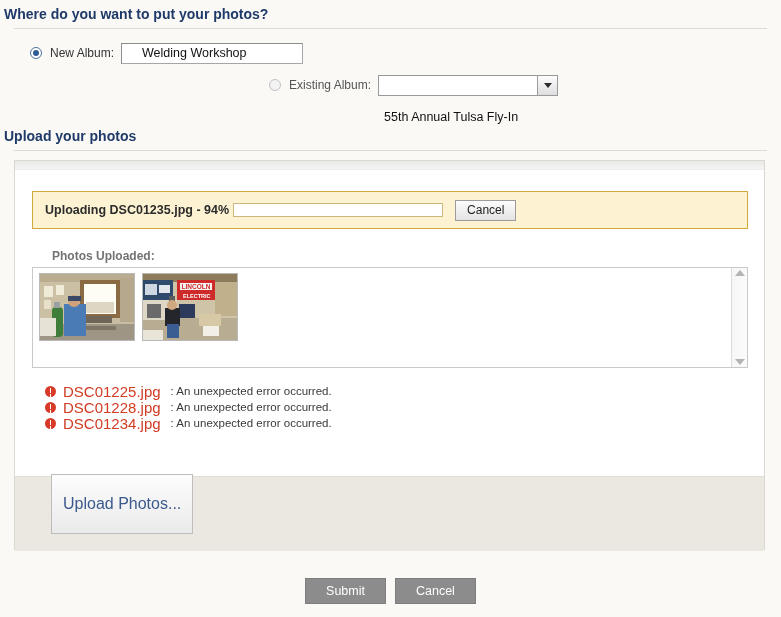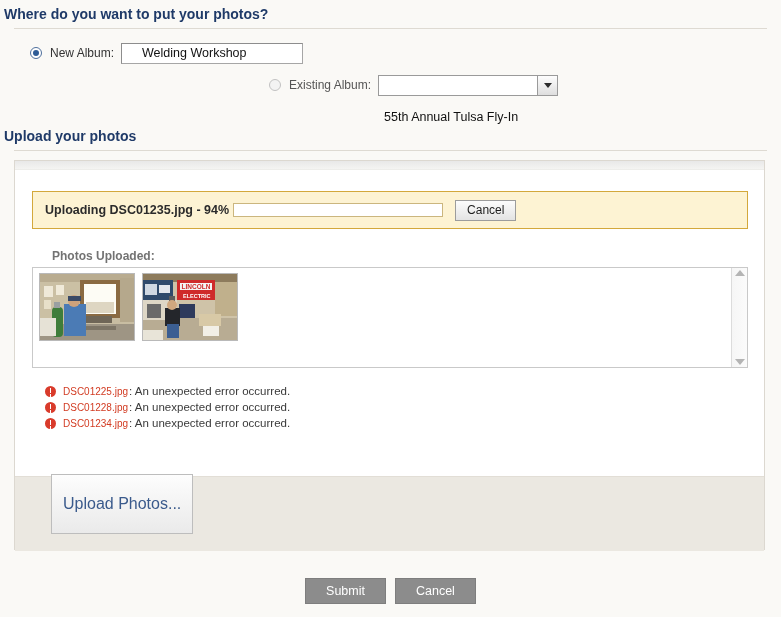--- a/index.html
+++ b/index.html
@@ -291,22 +291,22 @@
   .err-icon::after {
     content: "";
     position: absolute;
     left: 5px; top: 2px;
     width: 1px; height: 5px;
     background: #ffffff;
     box-shadow: 0 6px 0 0 #ffffff;
   }
   .err-file {
     color: #d23b22;
-    font-size: 10px;
-    margin-right: 1px;
+    font-size: 15px;
+    margin-right: 10px;
   }
   .err-msg {
     color: #3a3a3a;
     font-size: 11.5px;
   }
 
   .upload-photos-btn {
     position: absolute;
     left: 36px;
     top: 278px;

